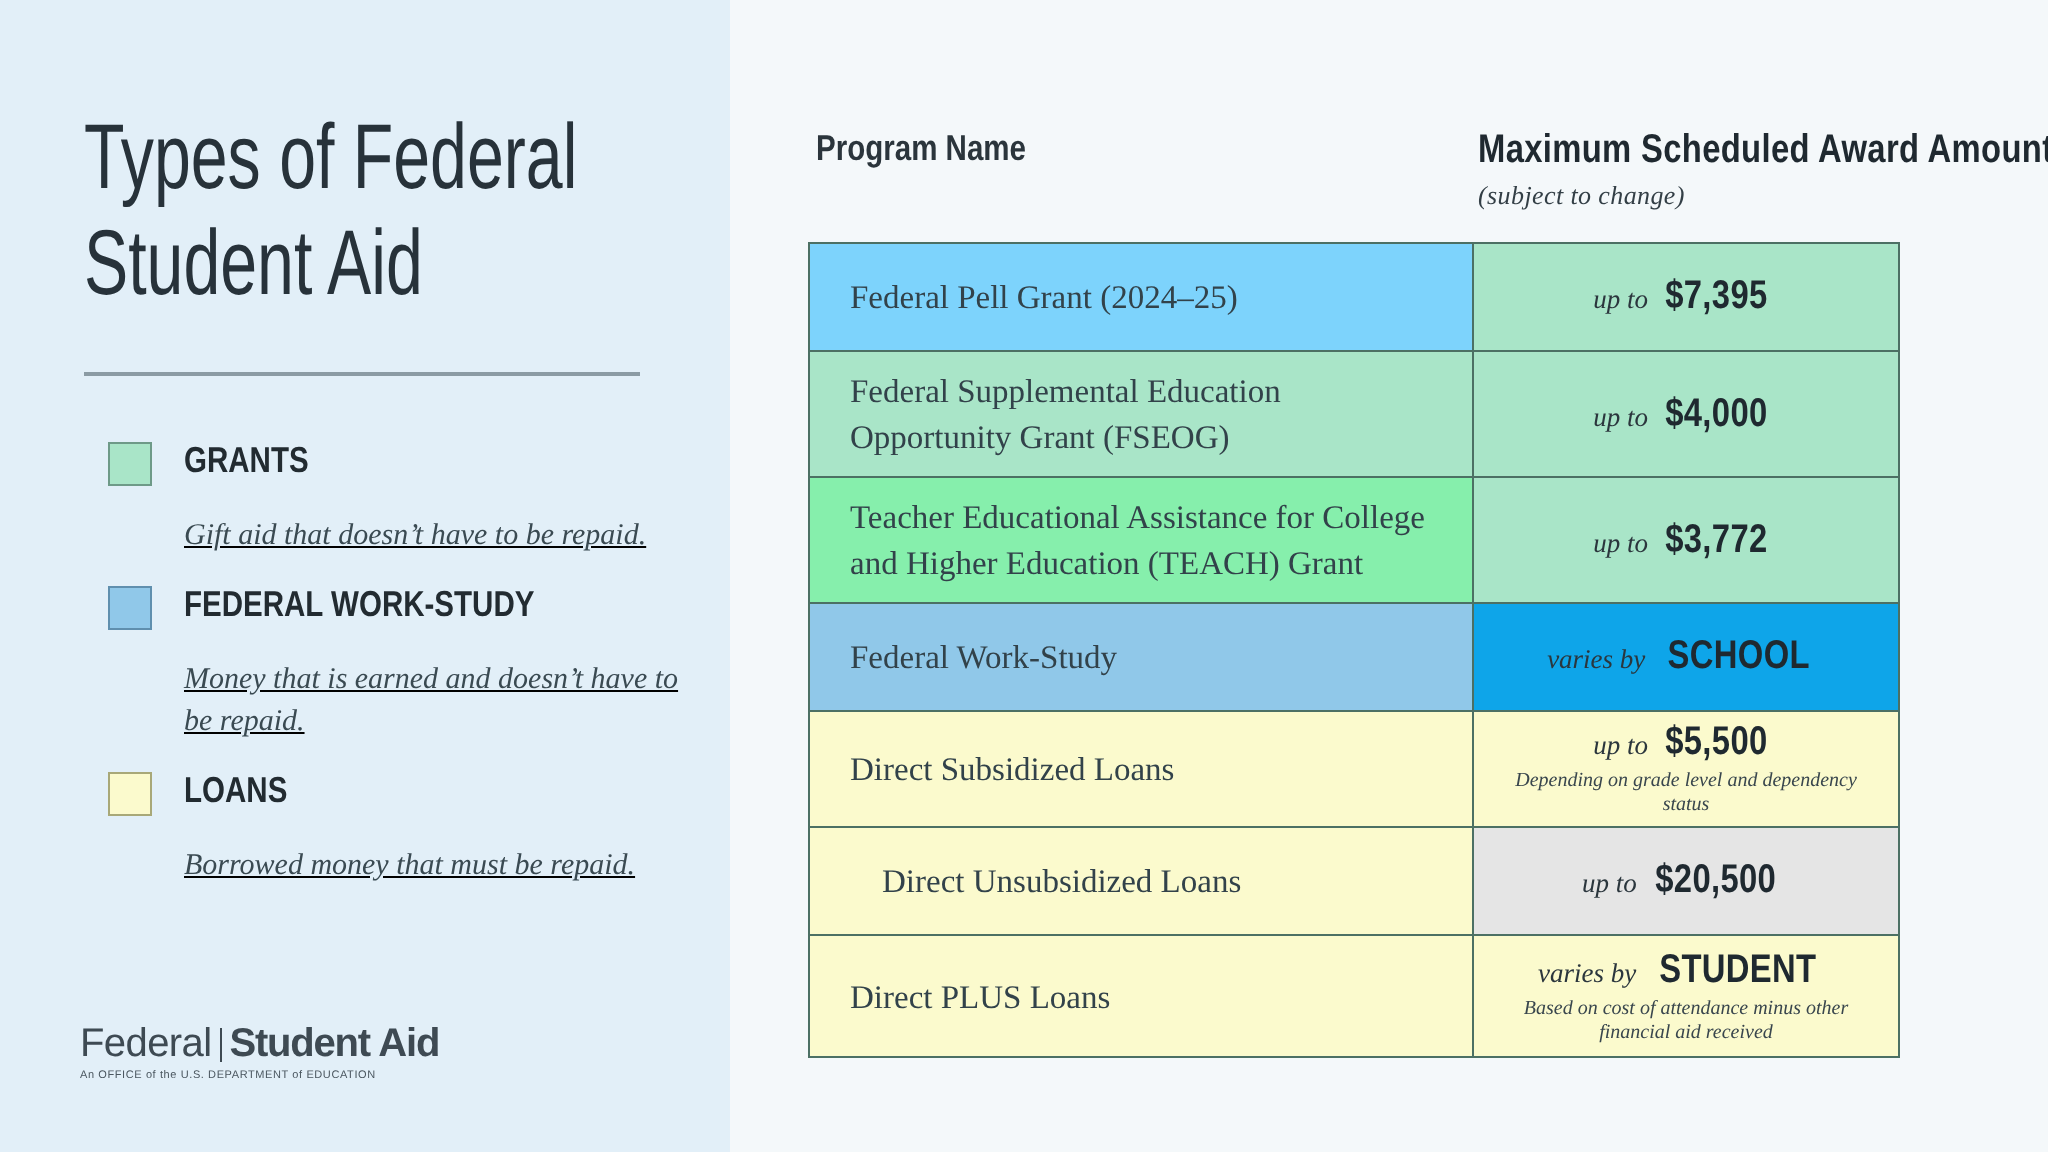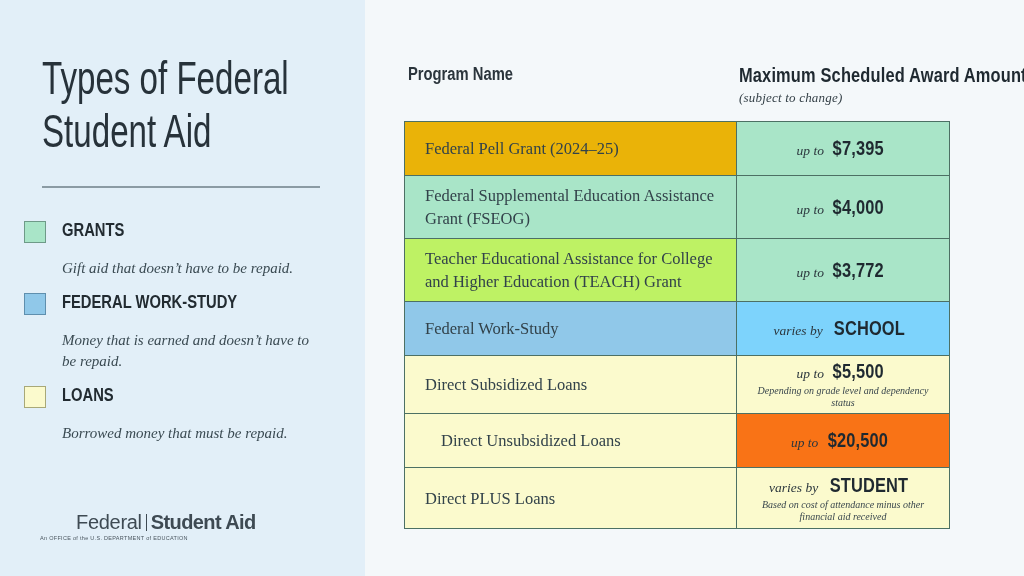--- a/index.html
+++ b/index.html
@@ -10,32 +10,32 @@
 
   
   .sidebar { position:absolute; left:0; top:0; width:365px; height:576px; background:#e2eff8; }
 
   .title { position:absolute; left:42px; top:52px; font-size:46px; line-height:53px;
            font-weight:400; color:#27323a; transform:scaleX(0.72); transform-origin:0 0; white-space:nowrap; }
   .title span { display:block; }
 
   .divider { position:absolute; left:42px; top:186px; width:278px; height:2px; background:#8b9ba4; }
 
-  .legend { position:absolute; left:24px; top:220px; width:300px; }
+  .legend { position:absolute; left:54px; top:220px; width:300px;text-decoration:underline; }
   .legend-item { display:flex; gap:16px; margin-bottom:13px; }
   .swatch { width:22px; height:22px; flex:0 0 auto; margin-top:1px; border:1.5px solid rgba(40,70,60,0.45); }
   .legend-label { font-size:18px; font-weight:700; color:#222b31; }
   .legend-desc { font-family:"Liberation Serif", serif; font-style:italic; font-size:15px;
                  line-height:21px; color:#3a4a52; margin-top:17px; max-width:258px; }
 
   .note { position:absolute; left:42px; top:424px; width:268px; font-family:"Liberation Serif", serif;
           font-style:italic; font-size:14.5px; line-height:25px; color:#46555e; }
 
   .logo { position:absolute; left:40px; top:511px; color:#3e4a53; }
-  .logo-row { display:flex; align-items:center;margin-left:36px; }
+  .logo-row { display:flex; align-items:center; }
   .logo-w1 { font-size:20px; letter-spacing:-0.3px; }
   .logo-sep { width:1px; height:17px; background:#3e4a53; margin:0 4px; }
   .logo-w2 { font-size:20px; font-weight:700; letter-spacing:-0.6px; }
   .logo-tag { font-size:5.5px; letter-spacing:0.3px; color:#4a565f; margin-top:1px; white-space:nowrap; }
 
   
   .cond { display:inline-block; transform:scaleX(0.82); transform-origin:0 50%; white-space:nowrap; }
   .amount-cell .cond { transform-origin:center; }
 
   
@@ -111,72 +111,72 @@
       <span class="cond">Program Name</span>
     </div>
     <div class="col-head amount">
       <span class="cond">Maximum Scheduled Award Amounts</span>
       <span class="subnote">(subject to change)</span>
     </div>
 
     <table class="aid-table">
       <tbody id="rows">
   <tr class="table-row" style="height: 54px;">
-    <td class="program-cell" style="background: #eab308; margin-left: 32px;">Federal Pell Grant (2024–25)</td>
+    <td class="program-cell" style="background: #7dd3fc; margin-left: 32px;">Federal Pell Grant (2024–25)</td>
     <td class="amount-cell" style="background: rgb(169, 229, 200);">
       <div class="amount-line">
         <span class="prefix">up to</span><span class="amount cond">$7,395</span>
       </div>
 
     </td>
   </tr>
 
   <tr class="table-row" style="height: 54px;">
-    <td class="program-cell" style="background: rgb(169, 229, 200);">Federal Supplemental Education Assistance Grant (FSEOG)</td>
+    <td class="program-cell" style="background: rgb(169, 229, 200);">Federal Supplemental Education Opportunity Grant (FSEOG)</td>
     <td class="amount-cell" style="background: rgb(169, 229, 200);">
       <div class="amount-line">
         <span class="prefix">up to</span><span class="amount cond">$4,000</span>
       </div>
 
     </td>
   </tr>
 
   <tr class="table-row" style="height: 54px;">
-    <td class="program-cell" style="background: #bef264;">Teacher Educational Assistance for College and Higher Education (TEACH) Grant</td>
+    <td class="program-cell" style="background: #86efac;">Teacher Educational Assistance for College and Higher Education (TEACH) Grant</td>
     <td class="amount-cell" style="background: rgb(169, 229, 200);">
       <div class="amount-line">
         <span class="prefix">up to</span><span class="amount cond">$3,772</span>
       </div>
 
     </td>
   </tr>
 
   <tr class="table-row" style="height: 54px;">
     <td class="program-cell" style="background: rgb(144, 200, 233);">Federal Work-Study</td>
-    <td class="amount-cell" style="background: #7dd3fc;">
+    <td class="amount-cell" style="background: #0ea5e9;">
       <div class="amount-line">
         <span class="prefix">varies by</span><span class="amount cond">SCHOOL</span>
       </div>
 
     </td>
   </tr>
 
   <tr class="table-row" style="height: 54px;">
     <td class="program-cell" style="background: rgb(251, 250, 205);">Direct Subsidized Loans</td>
     <td class="amount-cell" style="background: rgb(251, 250, 205);">
       <div class="amount-line">
         <span class="prefix">up to</span><span class="amount cond">$5,500</span>
       </div>
       <div class="amount-sub">Depending on grade level and dependency status</div>
     </td>
   </tr>
 
   <tr class="table-row" style="height: 54px;">
     <td class="program-cell" style="background: rgb(251, 250, 205); padding-left: 36px;">Direct Unsubsidized Loans</td>
-    <td class="amount-cell" style="background: #f97316;">
+    <td class="amount-cell" style="background: #e5e5e5;">
       <div class="amount-line">
         <span class="prefix">up to</span><span class="amount cond">$20,500</span>
       </div>
 
     </td>
   </tr>
 
   <tr class="table-row" style="height: 61px;">
     <td class="program-cell" style="background: rgb(251, 250, 205);">Direct PLUS Loans</td>
     <td class="amount-cell" style="background: rgb(251, 250, 205);">

